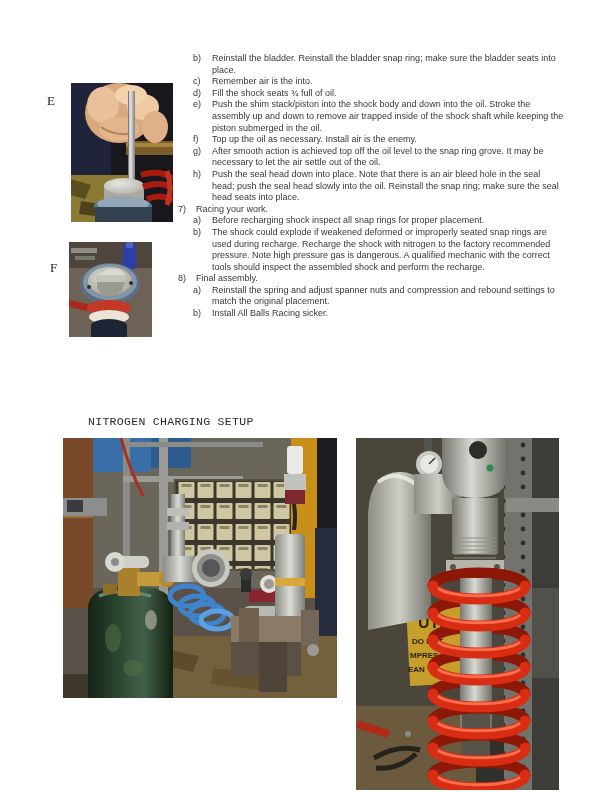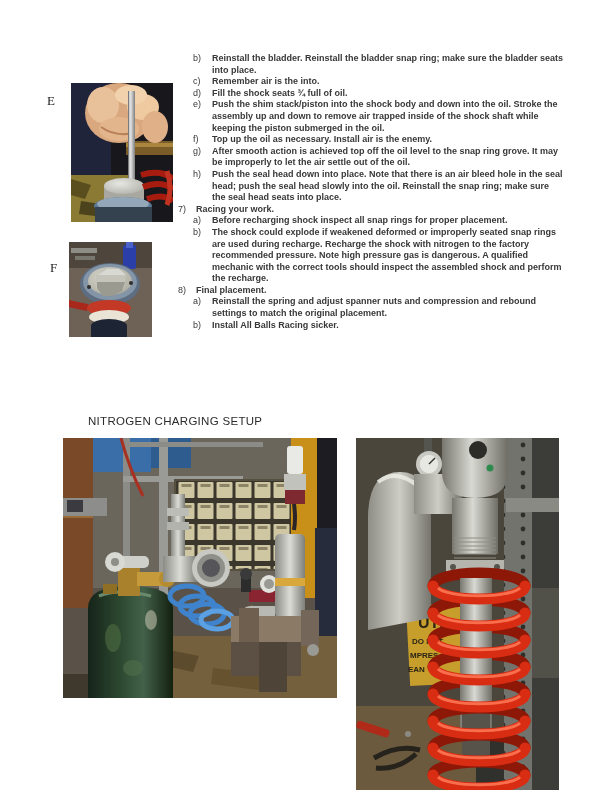--- a/index.html
+++ b/index.html
@@ -14,24 +14,24 @@
   .photo{position:absolute;overflow:hidden;background:#444;}
   .photo svg{display:block;}
   #instructions{
     position:absolute;left:178px;top:53px;width:390px;
     font-size:9px;line-height:11.6px;color:#383838;
   }
   .instr{display:flex;}
   .instr.lvl1 .marker{width:18px;flex:0 0 18px;}
   .instr.lvl2{padding-left:15px;}
   .instr.lvl2 .marker{width:19px;flex:0 0 19px;}
-  .instr .itext{flex:1 1 auto;max-width:352px;font-weight:bold;}
+  .instr .itext{flex:1 1 auto;max-width:352px;}
   #heading{
     position:absolute;left:88px;top:415px;
-    font-family:Liberation Sans, sans-serif;font-size:11.5px;letter-spacing:.3px;
+    font-family:Liberation Mono, monospace;font-size:11.5px;letter-spacing:.3px;
     color:#2b2b2b;
   }
   #photo-e{left:71px;top:83px;width:102px;height:139px;}
   #photo-f{left:69px;top:242px;width:83px;height:95px;}
   #photo-nitrogen{left:63px;top:438px;width:274px;height:260px;}
   #photo-shock{left:356px;top:438px;width:203px;height:352px;}
 </style>
 </head>
 <body>
 
@@ -149,41 +149,41 @@
   <div class="instr lvl2">
       <span class="marker">e)</span>
       <span class="itext">Push the shim stack/piston into the shock body and down into the oil. Stroke the assembly up and down to remove air trapped inside of the shock shaft while keeping the piston submerged in the oil.</span>
     </div>
   <div class="instr lvl2">
       <span class="marker">f)</span>
       <span class="itext">Top up the oil as necessary. Install air is the enemy.</span>
     </div>
   <div class="instr lvl2">
       <span class="marker">g)</span>
-      <span class="itext">After smooth action is achieved top off the oil level to the snap ring grove. It may be improperly to let the air settle out of the oil.</span>
+      <span class="itext">After smooth action is achieved top off the oil level to the snap ring grove. It may be necessary to let the air settle out of the oil.</span>
     </div>
   <div class="instr lvl2">
       <span class="marker">h)</span>
       <span class="itext">Push the seal head down into place. Note that there is an air bleed hole in the seal head; push the seal head slowly into the oil. Reinstall the snap ring; make sure the seal head seats into place.</span>
     </div>
   <div class="instr lvl1">
       <span class="marker">7)</span>
       <span class="itext">Racing your work.</span>
     </div>
   <div class="instr lvl2">
       <span class="marker">a)</span>
       <span class="itext">Before recharging shock inspect all snap rings for proper placement.</span>
     </div>
   <div class="instr lvl2">
       <span class="marker">b)</span>
       <span class="itext">The shock could explode if weakened deformed or improperly seated snap rings are used during recharge. Recharge the shock with nitrogen to the factory recommended pressure. Note high pressure gas is dangerous. A qualified mechanic with the correct tools should inspect the assembled shock and perform the recharge.</span>
     </div>
   <div class="instr lvl1">
       <span class="marker">8)</span>
-      <span class="itext">Final placement.</span>
+      <span class="itext">Final assembly.</span>
     </div>
   <div class="instr lvl2">
       <span class="marker">a)</span>
       <span class="itext">Reinstall the spring and adjust spanner nuts and compression and rebound settings to match the original placement.</span>
     </div>
   <div class="instr lvl2">
       <span class="marker">b)</span>
       <span class="itext">Install All Balls Racing sicker.</span>
     </div>
 </div>

